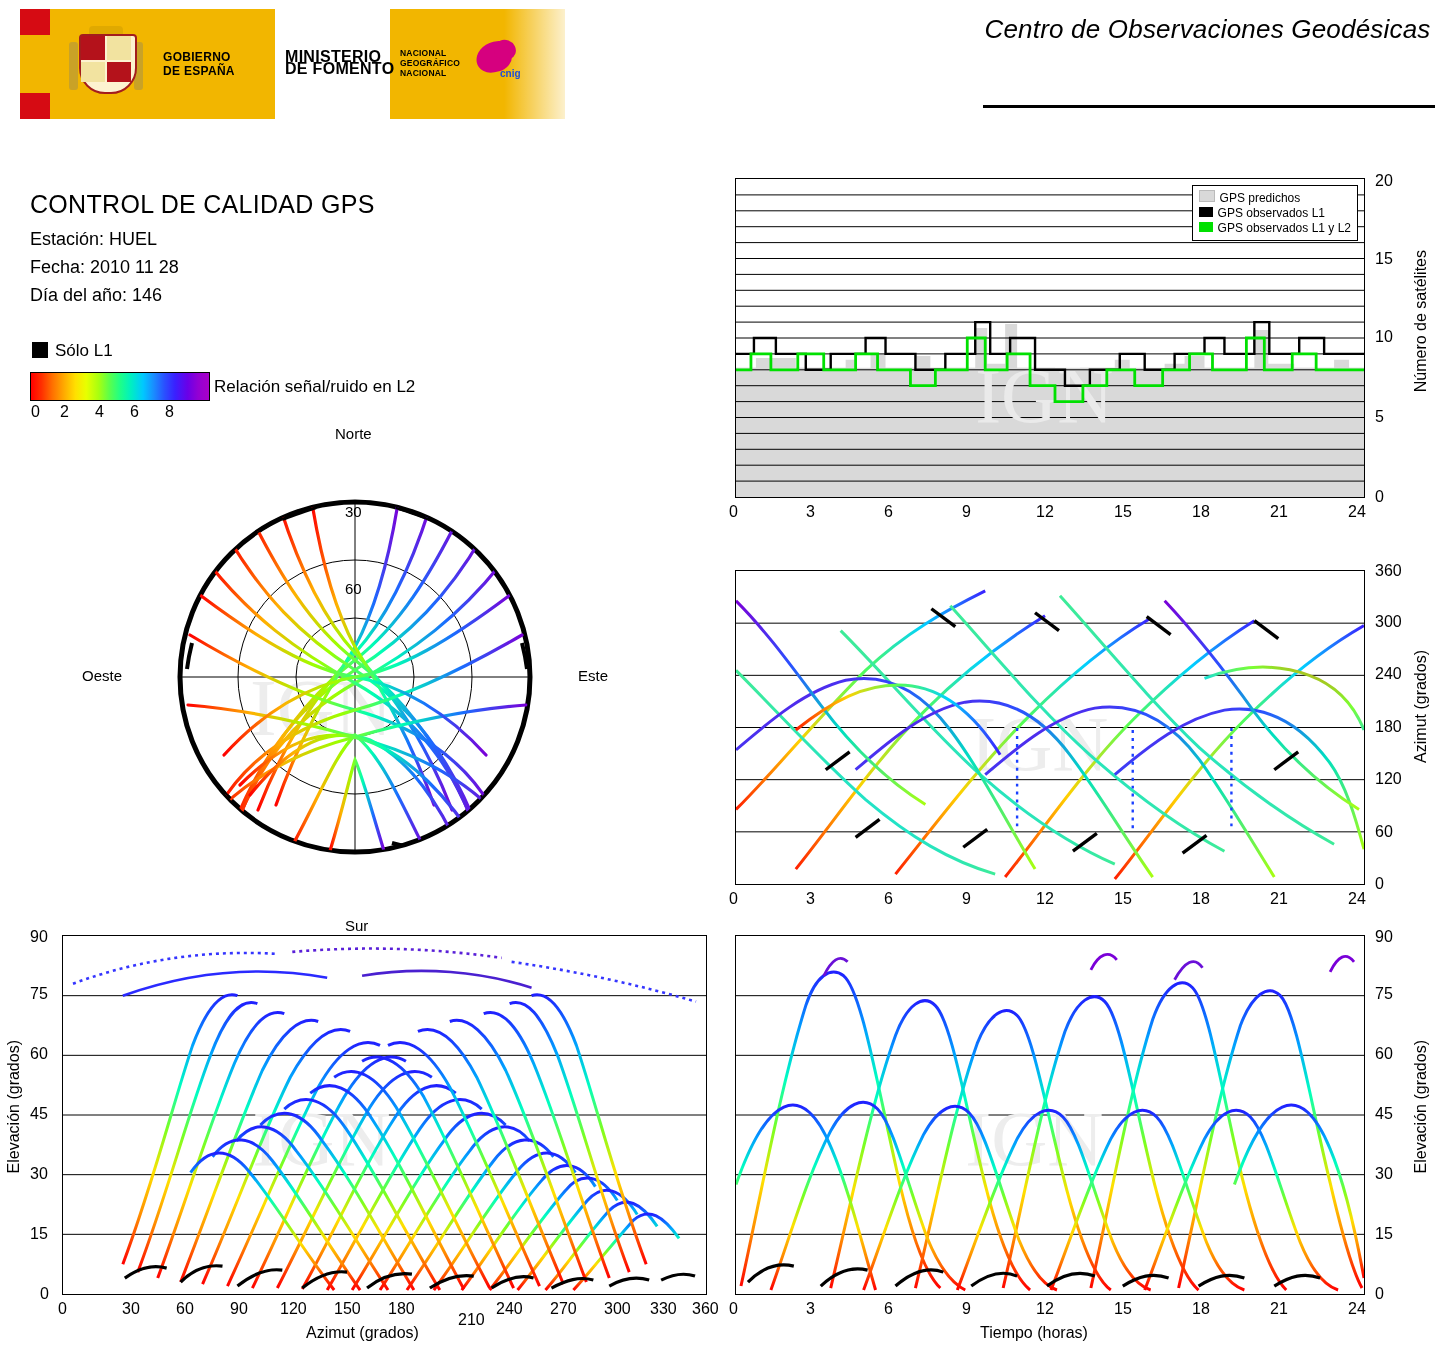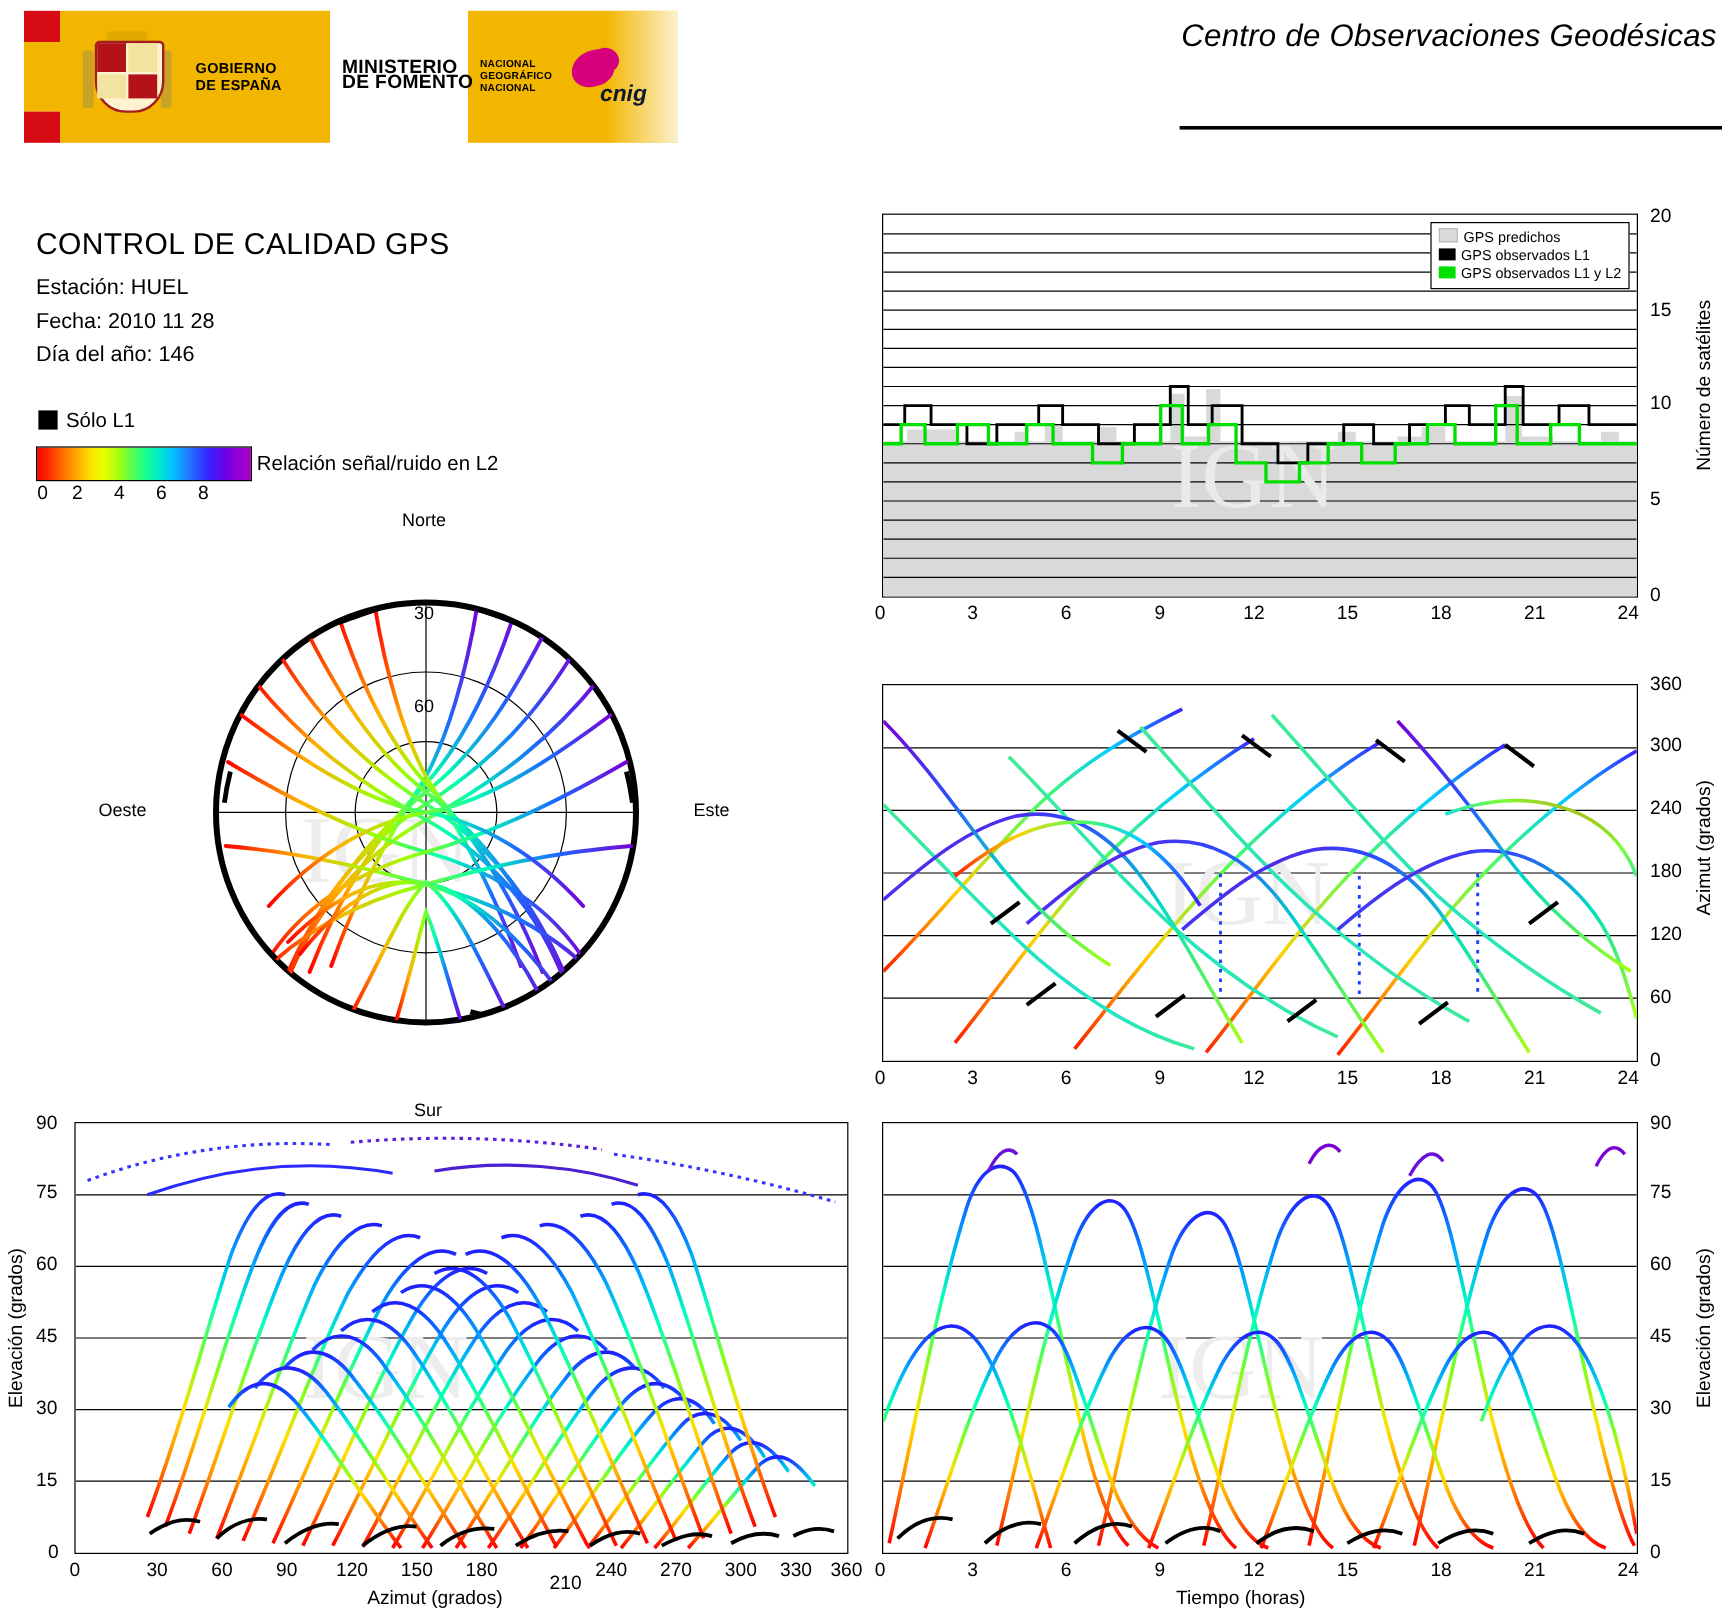--- a/index.html
+++ b/index.html
@@ -35,21 +35,21 @@
   #coat .crown{position:absolute;left:24px;top:0px;width:34px;height:12px;background:#e0a900;border-radius:4px 4px 0 0;}
   #coat .pillarL{position:absolute;left:4px;top:16px;width:9px;height:48px;background:#c9a227;border-radius:3px;}
   #coat .pillarR{position:absolute;left:69px;top:16px;width:9px;height:48px;background:#c9a227;border-radius:3px;}
 
   
   #cnig-logo{left:452px;top:36px;width:80px;height:50px;}
   #cnig-logo .blob{position:absolute;left:4px;top:2px;width:36px;height:30px;background:#d6007f;
      border-radius:60% 40% 50% 45%;transform:rotate(-12deg);}
   #cnig-logo .blob2{position:absolute;left:22px;top:0px;width:22px;height:20px;background:#d6007f;
      border-radius:50%;transform:rotate(20deg);}
-  #cnig-logo .word{position:absolute;left:28px;top:28px;font-size:19px;font-style:italic;color:#0f172a;font-weight:bold;}
+  #cnig-logo .word{position:absolute;left:28px;top:28px;font-size:10px;color:#1d4ed8;font-weight:bold;}
 
   #hdr-right{left:980px;top:14px;width:455px;text-align:center;font-style:italic;}
   #hdr-title{font-size:26px;letter-spacing:.2px;}
   #hdr-sub{font-size:16px;margin-top:7px;}
   #hdr-rule{left:983px;top:105px;width:452px;height:3px;background:#000;}
 
   
   #info{left:30px;top:190px;width:420px;}
   #info h1{font-size:25px;font-weight:normal;margin:0 0 10px 0;letter-spacing:.3px;}
   #info .line{font-size:18px;margin:0 0 7px 0;}

